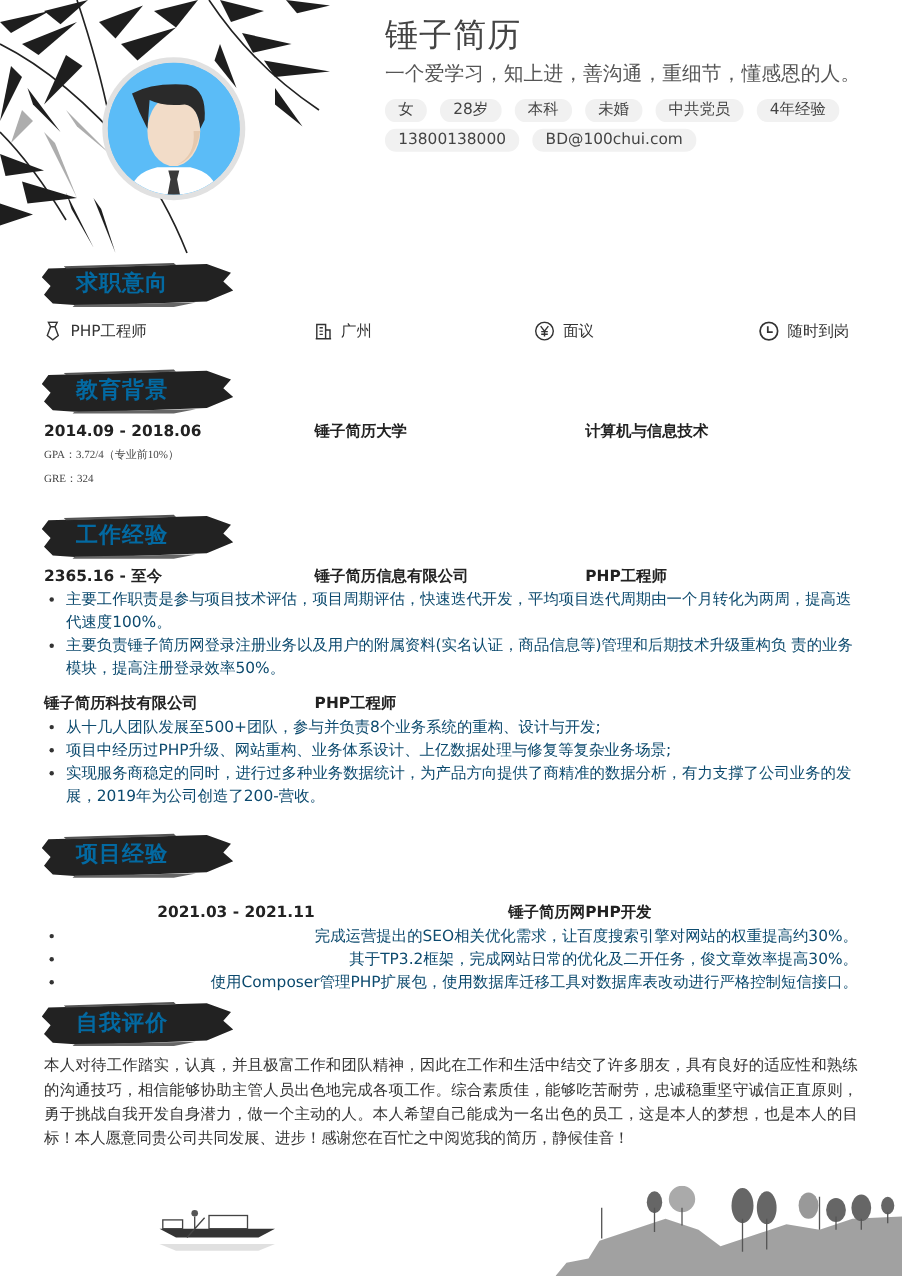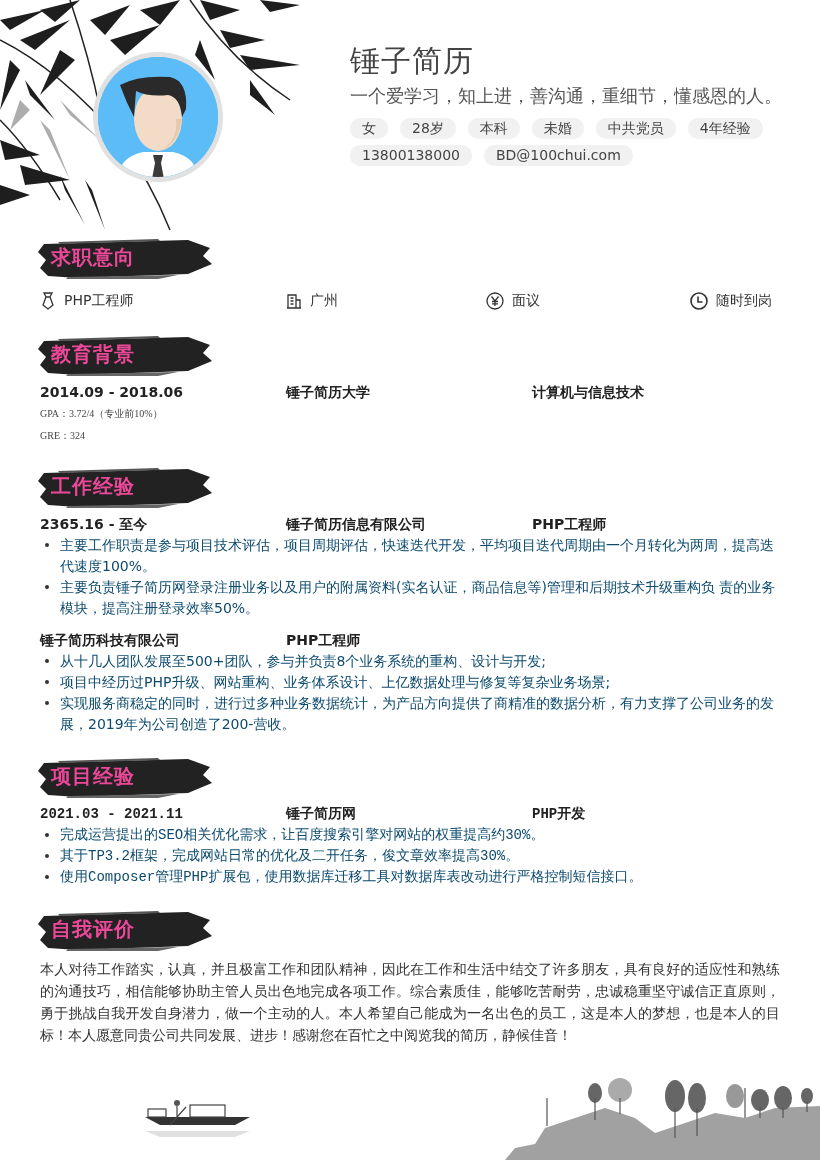--- a/index.html
+++ b/index.html
@@ -8,31 +8,31 @@
 
   
   .bamboo { position: absolute; left: 0; top: 0; width: 310px; height: 235px; pointer-events: none; }
 
   
   .avatar { position: absolute; left: 93px; top: 52px; width: 130px; height: 130px; border-radius: 50%;
             background: #e1e1e1; padding: 5px; }
   .avatar-inner { width: 120px; height: 120px; border-radius: 50%; background: #5bbcf7; overflow: hidden; position: relative; }
 
   
-  .header { position: absolute; left: 350px; top: 40px; width: 440px; }
+  .header { position: absolute; left: 350px; top: 12px; width: 440px; }
   .name { font-size: 30px; color: #444; font-weight: normal; letter-spacing: 1px; line-height: 42px; }
   .motto { font-size: 18px; color: #555; margin-top: 4px; line-height: 20px; }
   .tags { margin-top: 12px; display: flex; flex-wrap: wrap; gap: 6px 12px; width: 430px; }
   .tag { background: #f1f1f1; border-radius: 10px; font-size: 14px; color: #444; padding: 0 12px; height: 21px; line-height: 21px; }
 
   
   .section { position: absolute; left: 40px; width: 740px; }
   .sec-title { position: relative; width: 175px; height: 42px; margin-left: -2px; }
   .sec-title svg { position: absolute; left: 0; top: 0; }
-  .sec-title span { position: absolute; left: 13px; top: 6px; font-size: 20px; font-weight: bold; color: #ec4899; letter-spacing: 1px; }
+  .sec-title span { position: absolute; left: 31px; top: 6px; font-size: 20px; font-weight: bold; color: #0369a1; letter-spacing: 1px; }
 
   .intent-row { display: flex; margin-top: 12px; font-size: 14px; color: #333; }
   .intent-item { display: flex; align-items: center; gap: 8px; }
   .intent-item svg { flex: none; }
 
   .entry-head { display: flex; font-size: 14px; font-weight: bold; color: #222; height: 22px; line-height: 22px; }
   .entry-head .c1 { width: 246px; }
   .entry-head .c2 { width: 246px; }
   .plain { font-size: 10px; color: #444; line-height: 22px; font-family: Liberation Serif, serif; }
 
@@ -202,28 +202,28 @@
       <span>PHP工程师</span>
     </div>
     <ul class="bul">
       <li>从十几人团队发展至500+团队，参与并负责8个业务系统的重构、设计与开发;</li>
       <li>项目中经历过PHP升级、网站重构、业务体系设计、上亿数据处理与修复等复杂业务场景;</li>
       <li>实现服务商稳定的同时，进行过多种业务数据统计，为产品方向提供了商精准的数据分析，有力支撑了公司业务的发展，2019年为公司创造了200-营收。</li>
     </ul>
   </div>
 </div>
 
-<div class="section" style="top:757px;">
+<div class="section" style="top:757px;text-align:right;">
   <div class="sec-title">
     <svg width="175" height="42">
         <use href="#brush"></use>
       </svg>
     <span>项目经验</span>
   </div>
-  <div style="margin-top:4px;font-family:Liberation Mono, monospace;">
+  <div style="margin-top:20px;">
     <div class="entry-head">
       <span class="c1">2021.03 - 2021.11</span>
       <span class="c2">锤子简历网</span>
       <span>PHP开发</span>
     </div>
     <ul class="bul">
       <li>完成运营提出的SEO相关优化需求，让百度搜索引擎对网站的权重提高约30%。</li>
       <li>其于TP3.2框架，完成网站日常的优化及二开任务，俊文章效率提高30%。</li>
       <li>使用Composer管理PHP扩展包，使用数据库迁移工具对数据库表改动进行严格控制短信接口。</li>
     </ul>

